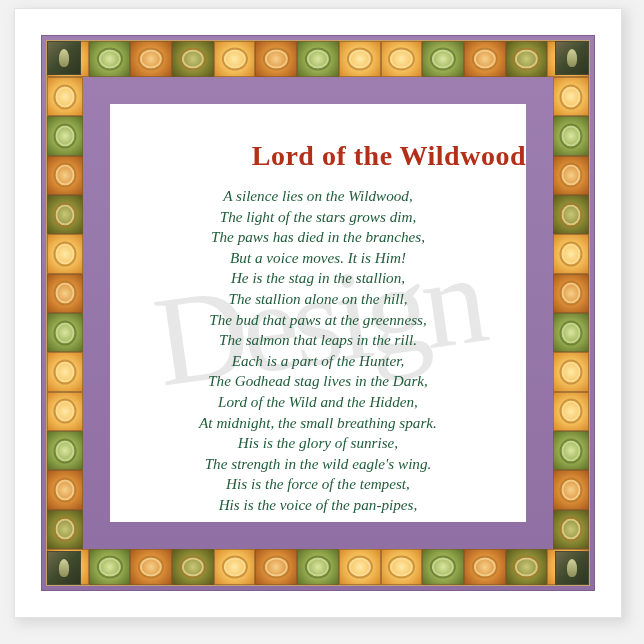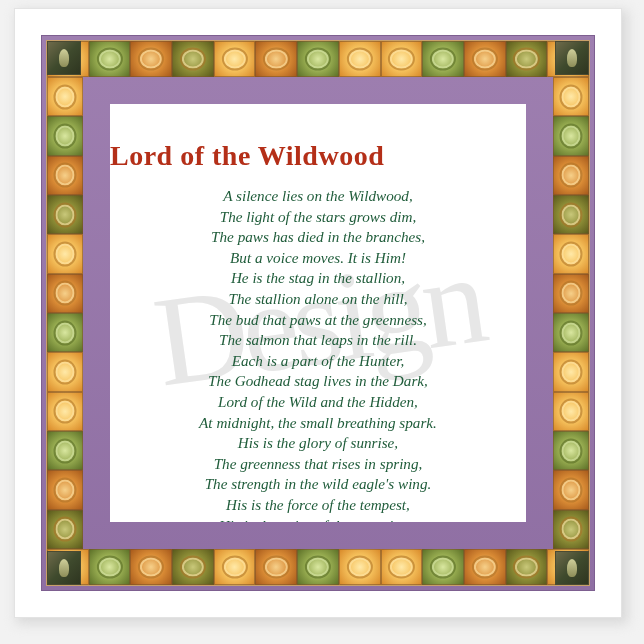--- a/index.html
+++ b/index.html
@@ -140,21 +140,21 @@
     transform: translate(-50%,-50%) rotate(-8deg);
     font-size: 128px;
     color: #e7e7e7;
     font-family: "Liberation Serif", serif;
     letter-spacing: -6px;
     white-space: nowrap;
     user-select: none;
   }
   .poem-title {
     position: relative;
-    text-align: left;
+    text-align: right;
     margin-top: 36px;
     font-size: 28px;
     font-weight: bold;
     color: #b42f18;
     font-family: "Liberation Serif", serif;
     letter-spacing: 0.5px;
   }
   .poem-body {
     position: relative;
     text-align: center;
@@ -253,21 +253,20 @@
             <span class="poem-line">But a voice moves. It is Him!</span>
             <span class="poem-line">He is the stag in the stallion,</span>
             <span class="poem-line">The stallion alone on the hill,</span>
             <span class="poem-line">The bud that paws at the greenness,</span>
             <span class="poem-line">The salmon that leaps in the rill.</span>
             <span class="poem-line">Each is a part of the Hunter,</span>
             <span class="poem-line">The Godhead stag lives in the Dark,</span>
             <span class="poem-line">Lord of the Wild and the Hidden,</span>
             <span class="poem-line">At midnight, the small breathing spark.</span>
             <span class="poem-line">His is the glory of sunrise,</span>
-            <span class="poem-line">The greenness that rises in spring,</span>
             <span class="poem-line">The strength in the wild eagle's wing.</span>
             <span class="poem-line">His is the force of the tempest,</span>
             <span class="poem-line">His is the voice of the pan-pipes,</span>
           </div>
       </div>
     </div>
   </div>
 </div>
 
 </body></html>

